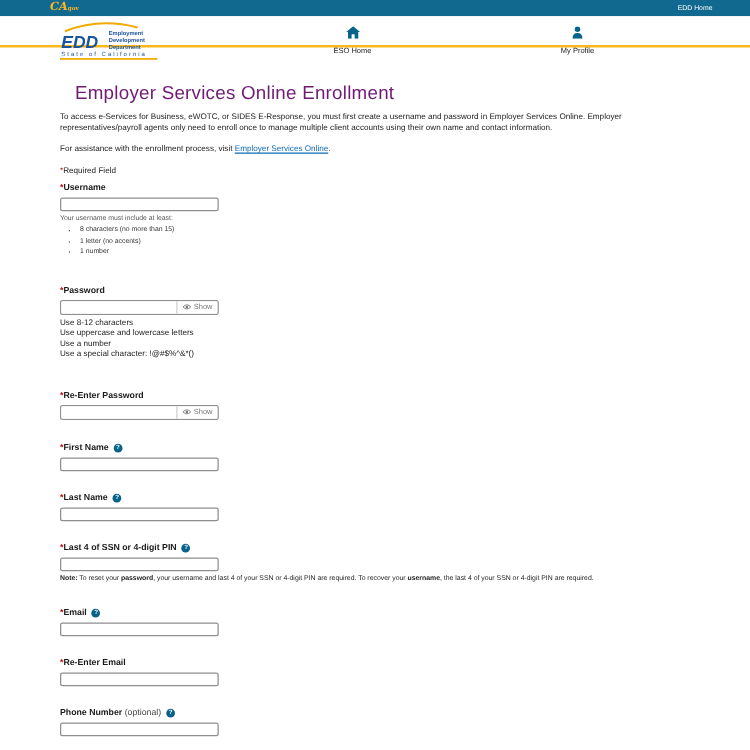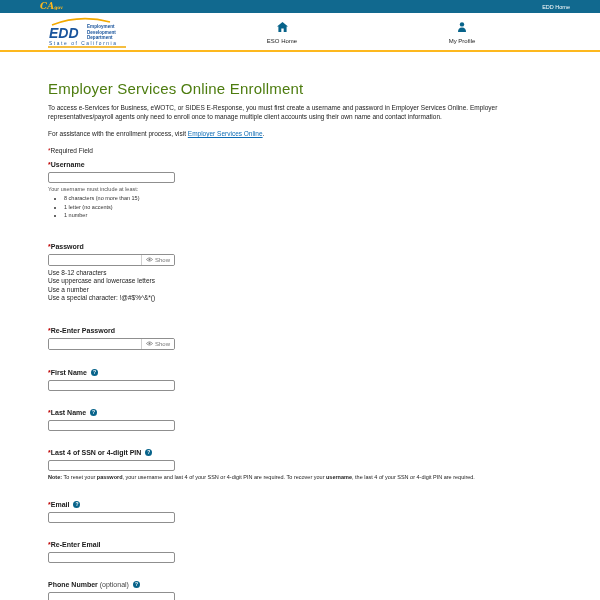--- a/index.html
+++ b/index.html
@@ -19,36 +19,36 @@
   .ca-logo {
     color:#fdb81e; font-family:"DejaVu Serif", serif;
     font-style:italic; font-weight:bold; font-size:9px; line-height:1;
     cursor:pointer;
   }
   .ca-logo .gov { font-size:4.5px; font-style:normal; vertical-align:baseline; }
   .topbar-link { color:#ffffff; font-size:5.5px; cursor:pointer; }
 
   
   .header {
-    position:relative; height:39px; background:#ffffff;
+    position:relative; height:25px; background:#ffffff;
     border-bottom:2px solid #fdb81e;
   }
   .edd-logo { position:absolute; left:48px; top:4px; cursor:pointer; }
   .nav-item {
     position:absolute; top:5px; width:70px; text-align:center; cursor:pointer;
   }
   .nav-item .nav-label { display:block; font-size:6px; color:#222; margin-top:2px; }
   .nav-eso { left:247px; }
   .nav-profile { left:427px; }
 
   
   .main { padding:0 48px; }
   h1 {
-    font-size:15px; font-weight:normal; color:#4d7c0f;
-    margin:28px 0 6px; line-height:17px; letter-spacing:0.2px;
+    font-size:15px; font-weight:normal; color:#701a75;
+    margin:28px 12px 6px; line-height:17px; letter-spacing:0.2px;
   }
   .intro { font-size:6.5px; line-height:9px; margin:0 0 8px; color:#222; }
   .assist { font-size:6.5px; line-height:9px; margin:0 0 9px; color:#222; }
   .link { color:#0d6cb5; text-decoration:underline; cursor:pointer; }
   .required-note { font-size:6.5px; margin:0 0 7px; color:#222; }
   .req { color:#c00000; }
 
   
   .group { margin-bottom:18px; }
   .group.mb24 { margin-bottom:24px; }

